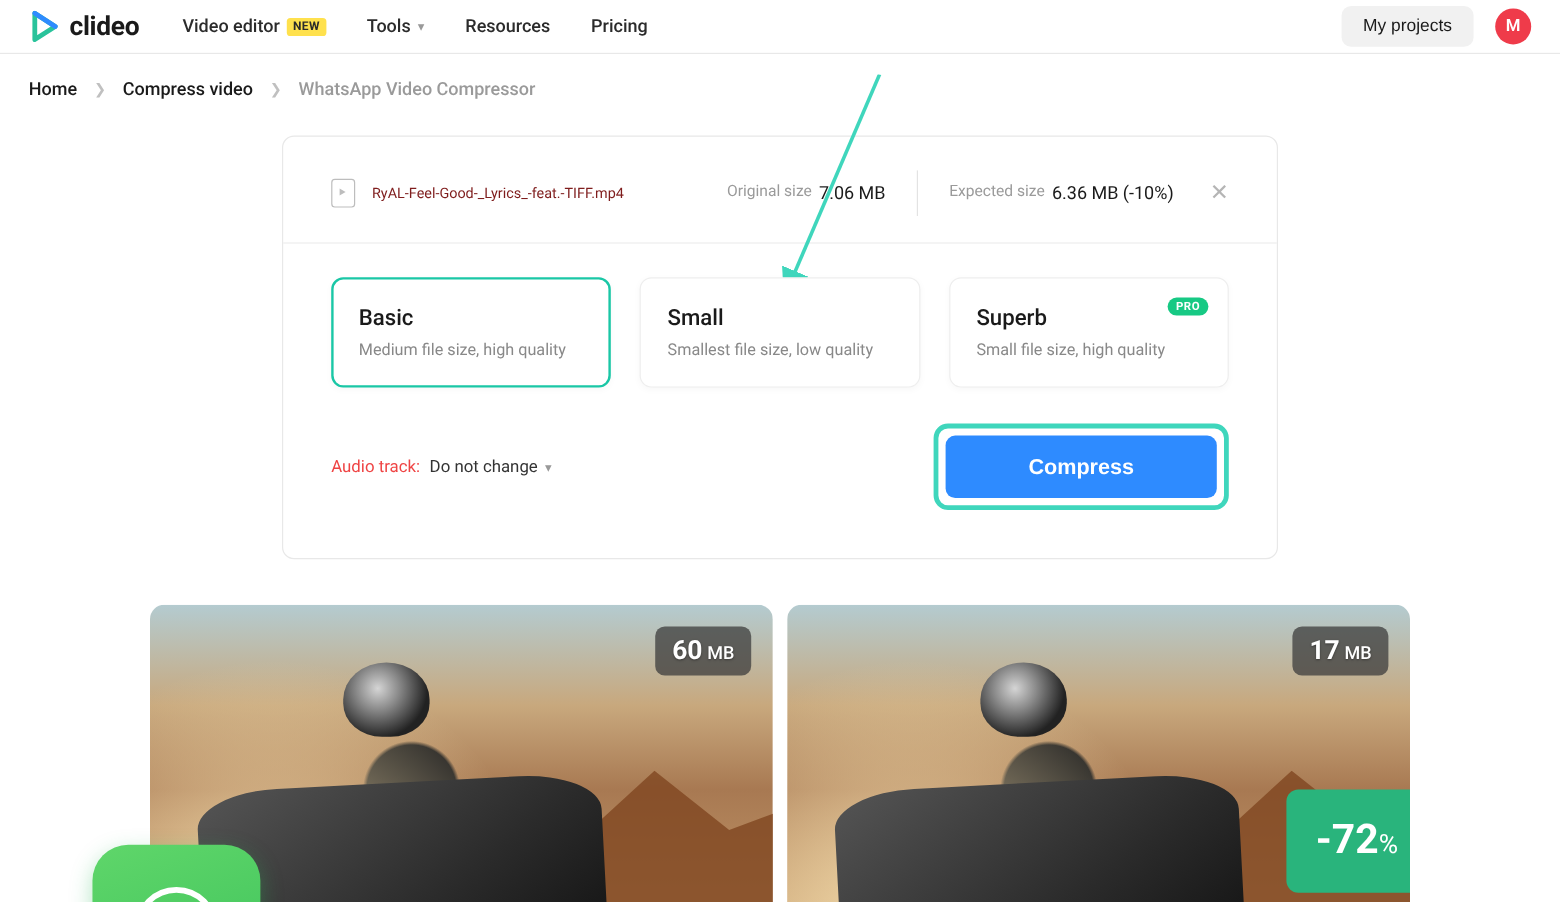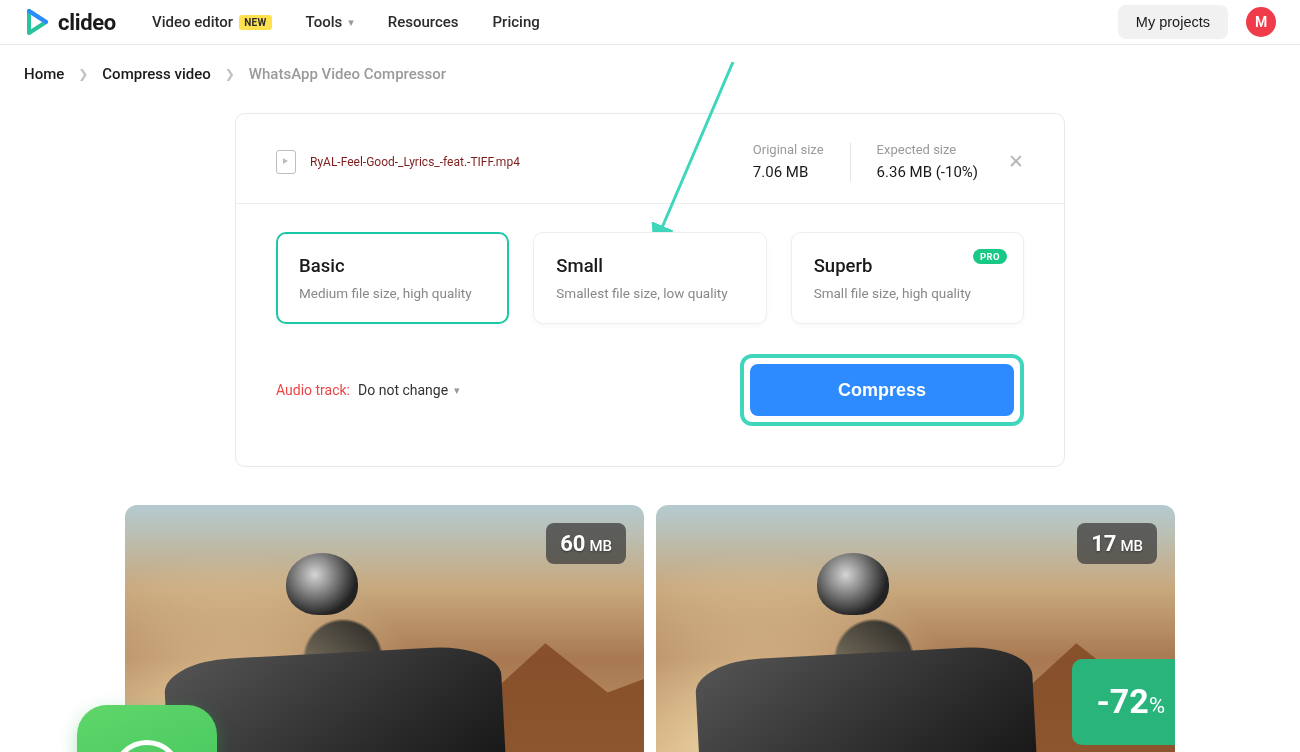--- a/index.html
+++ b/index.html
@@ -23,41 +23,41 @@
   .crumb-current { color: #9a9a9a; cursor: default; }
   .crumb-sep { color: #c0c0c0; font-size: 12px; }
 
   
   .card { width: 830px; margin: 30px auto 0; background: #fff; border: 1px solid #e8e8e8; border-radius: 10px; }
   .card-top { display: flex; align-items: center; padding: 28px 40px 22px; }
   .file-icon { width: 20px; height: 24px; border: 1.4px solid #bdbdbd; border-radius: 3px; position: relative; display: flex; align-items: center; justify-content: center; margin-right: 14px; flex-shrink: 0; }
   .file-icon:before { content: ""; position: absolute; top: 7px; left: 6px; width: 0; height: 0; border-left: 5px solid #bdbdbd; border-top: 3px solid transparent; border-bottom: 3px solid transparent; }
   .file-name { font-size: 12px; color: #7f1d1d; }
   .size-block { margin-left: auto; display: flex; align-items: center; }
-  .size-col { display: flex; flex-direction: column; gap: 6px; }
+  .size-col { display: flex; flex-direction: row; gap: 6px; }
   .size-label { font-size: 13px; color: #9a9a9a; }
   .size-value { font-size: 15px; color: #1a1a1a; }
   .vline { width: 1px; height: 38px; background: #e3e3e3; margin: 0 26px; }
   .close-btn { margin-left: 30px; font-size: 19px; color: #b5b5b5; cursor: pointer; background: none; border: none; line-height: 1; }
   .card-divider { border: none; border-top: 1px solid #ededed; margin: 0 0 0 0; }
 
   
   .options { display: flex; gap: 24px; padding: 28px 40px 30px; }
   .option { flex: 1; position: relative; border: 1px solid #eee; border-radius: 10px; padding: 22px 22px; cursor: pointer; background: #fff; box-shadow: 0 2px 6px rgba(0,0,0,0.03); }
   .option.selected { border: 2px solid #1ac7a6; padding: 21px 21px; }
   .opt-title { font-size: 18.5px; font-weight: 500; margin-bottom: 8px; color: #1a1a1a; }
   .opt-desc { font-size: 13.5px; color: #888; }
   .pro-badge { position: absolute; top: 16px; right: 16px; background: #17c984; color: #fff; font-size: 9.5px; font-weight: 700; letter-spacing: 0.4px; padding: 2px 7px; border-radius: 9px; }
 
   
   .card-bottom { display: flex; align-items: center; padding: 0 40px 40px; }
   .audio-label { font-size: 14px; color: #ef4444; }
   .audio-select { display: flex; align-items: center; gap: 6px; font-size: 14px; color: #333; margin-left: 8px; cursor: pointer; }
   .compress-wrap { margin-left: auto; border: 4px solid #3fd6bc; border-radius: 12px; padding: 6px; }
-  .compress-btn { width: 264px; height: 52px; background: #2e8bff; border: none; border-radius: 8px; color: #fff; font-size: 18px; font-weight: 600; cursor: pointer; }
+  .compress-btn { width: 226px; height: 52px; background: #2e8bff; border: none; border-radius: 8px; color: #fff; font-size: 18px; font-weight: 600; cursor: pointer; }
 
   
   .annotation-arrow { position: absolute; left: 648px; top: 62px; pointer-events: none; }
 
   
   .compare-strip { width: 1050px; margin: 38px auto 0; position: relative; display: flex; gap: 12px; }
   .shot { flex: 1; height: 280px; border-radius: 12px; position: relative; overflow: hidden; }
   .shot-bg { width: 100%; height: 100%; background:
      radial-gradient(circle at 20% 96%, #f5dfaf 0%, rgba(245,223,175,0) 45%),
      radial-gradient(circle at 42% 55%, #222 0%, #222 11%, rgba(0,0,0,0) 12%),

